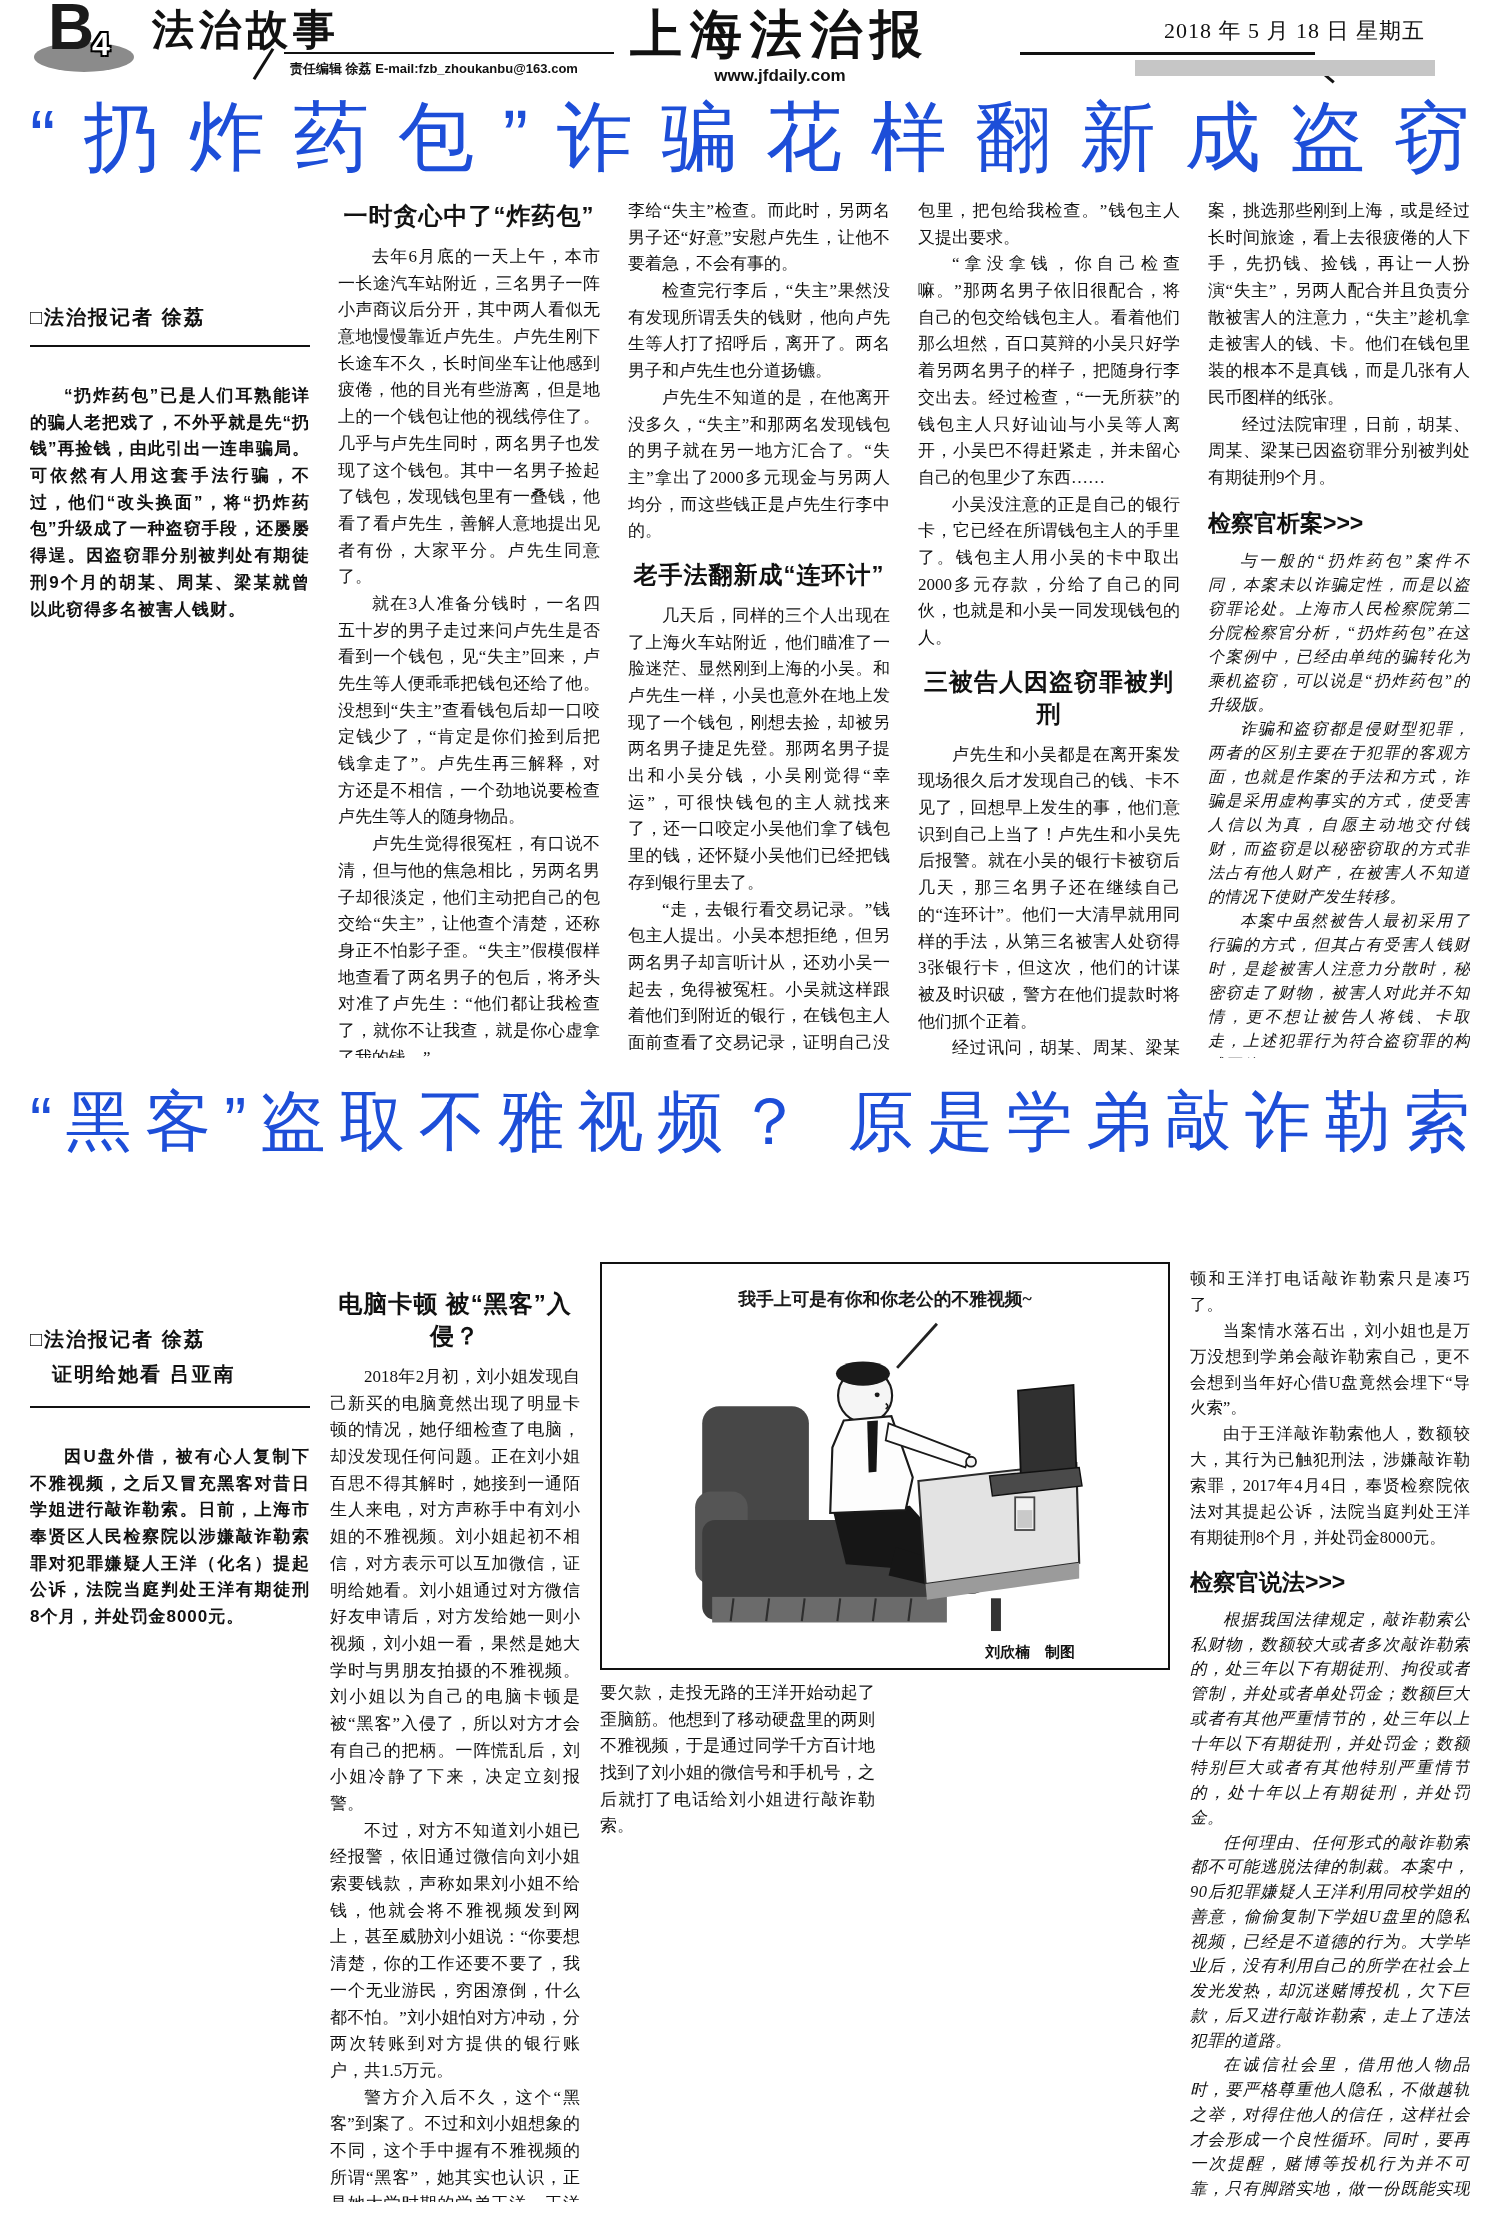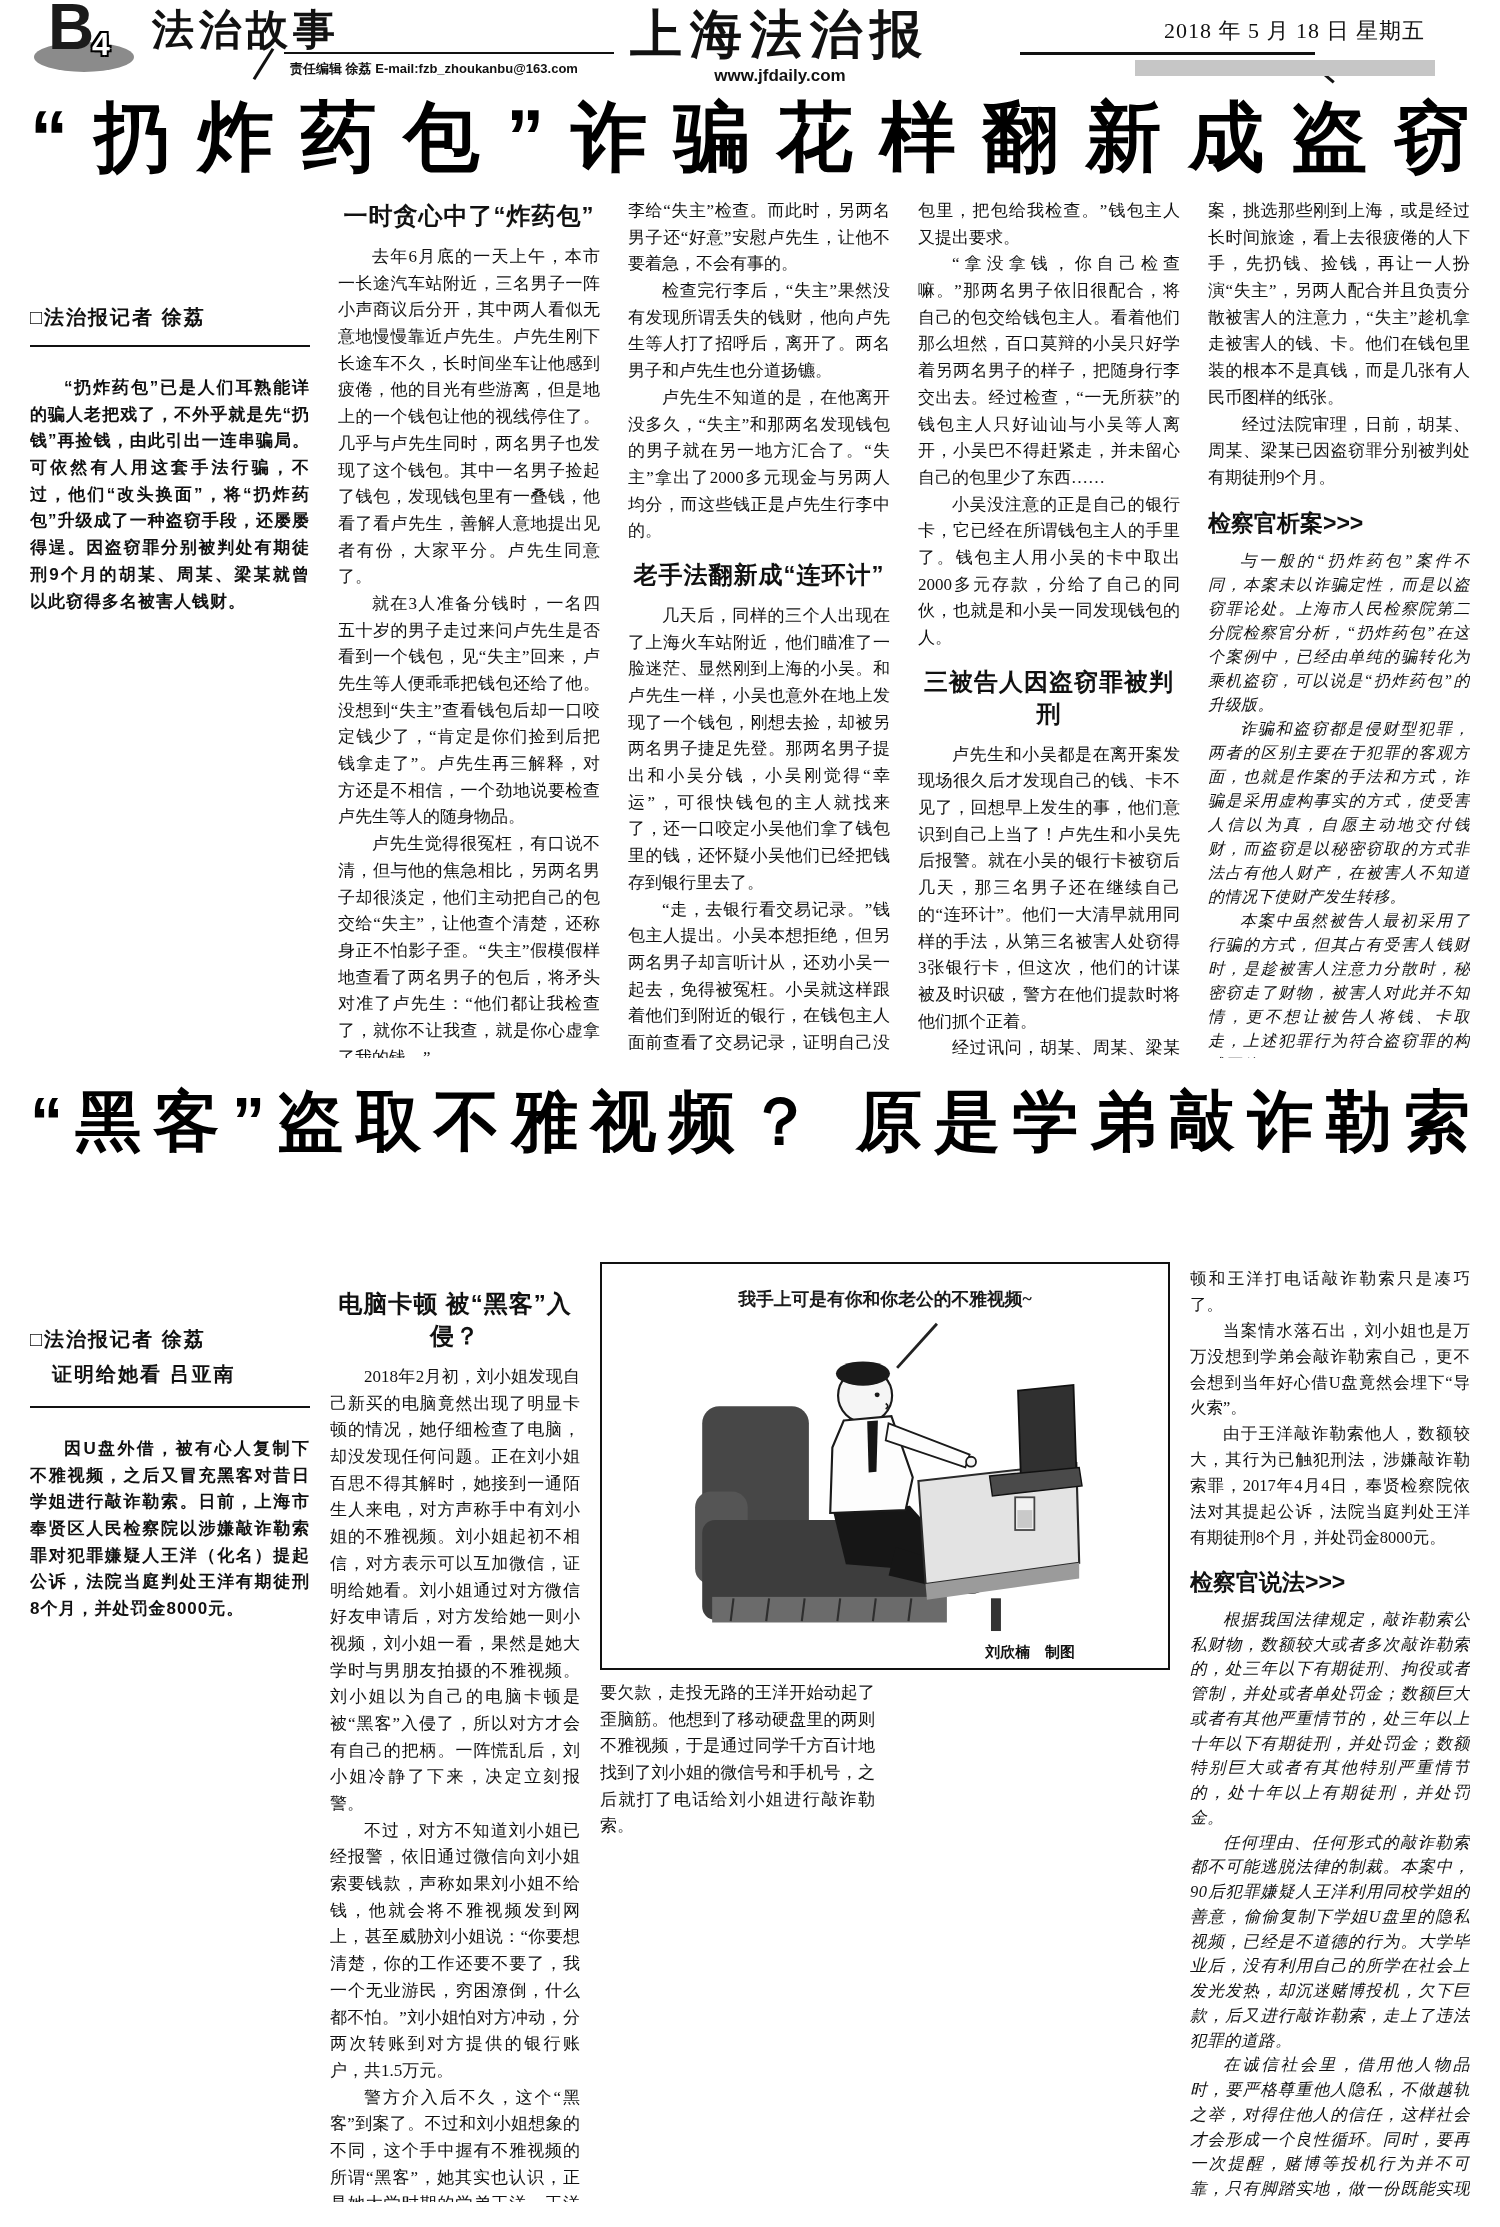--- a/index.html
+++ b/index.html
@@ -19,38 +19,38 @@
   .website { font-family:"Liberation Sans",sans-serif; font-weight:bold; font-size:17px; margin-top:-4px; }
   .date { position:absolute; right:45px; top:16px; font-size:22px; letter-spacing:1px; }
   .graybar { position:absolute; right:35px; top:60px; width:300px; height:16px; background:#c6c6c6; }
   .slash { position:absolute; left:232px; top:46px; width:3px; height:36px; background:#111; transform:rotate(32deg); }
   .rule-a { position:absolute; left:254px; top:52px; width:330px; height:2px; background:#111; }
   .editor { position:absolute; left:260px; top:60px; font-family:"Liberation Sans",sans-serif; font-weight:bold; font-size:13px; }
   .rule-b { position:absolute; left:990px; top:52px; width:295px; height:3px; background:#111; }
   .rule-tail { position:absolute; left:1290px; top:56px; width:3px; height:32px; background:#111; transform:rotate(-50deg); }
 
   
-  .headline { font-family:"Liberation Sans",sans-serif; font-weight:700; text-align:justify; text-align-last:justify; line-height:1.08; color:#000000; }
+  .headline { font-family:"Liberation Sans",sans-serif; font-weight:400; text-align:justify; text-align-last:justify; line-height:1.08; color:#1d4ed8; }
   .h1-a1 { font-size:76px; height:106px; padding-top:8px; }
   .h1-a2 { font-size:66px; height:98px; margin-top:16px; padding-top:12px; }
 
   
   .a1-body { display:flex; gap:28px; height:860px; overflow:hidden; margin-top:4px; }
   .a2-body { display:flex; gap:20px; height:940px; overflow:hidden; margin-top:90px; }
   .col { overflow:hidden; }
   .lead1 { width:280px; flex:none; padding-top:106px; }
   .acol { width:262px; flex:none; }
   .lead2 { width:280px; flex:none; padding-top:60px; }
   .c2a2 { width:250px; flex:none; padding-top:24px; }
   .mid { width:570px; flex:none; }
   .right2 { width:280px; flex:none; padding-top:4px; }
 
   .byline, .byline2 { font-family:"Liberation Sans",sans-serif; font-weight:bold; font-size:20px; border-bottom:2px solid #111; padding-bottom:14px; letter-spacing:2px; }
   .byline2 div { line-height:1.75; }
-  .intro { margin-top:28px; font-family:"Liberation Sans",sans-serif; font-weight:bold; font-size:21px; line-height:1.62; text-indent:2em; text-align:justify; letter-spacing:1px; }
+  .intro { margin-top:36px; font-family:"Liberation Sans",sans-serif; font-weight:bold; font-size:21px; line-height:1.62; text-indent:2em; text-align:justify; letter-spacing:1px; }
 
   .col p { font-size:17px; line-height:1.57; text-align:justify; text-indent:2em; }
   .col p.cont { text-indent:0; }
   .subhead { font-family:"Liberation Sans",sans-serif; font-weight:bold; font-size:24px; text-align:center; margin:14px 0 12px; letter-spacing:1px; }
   .subhead.first { margin-top:2px; }
   .analysis-head { font-family:"Liberation Sans",sans-serif; font-weight:bold; font-size:23px; margin:16px 0 10px; }
   .kai p { font-size:16px; line-height:1.5; font-style:italic; letter-spacing:0.5px; }
   .right2 p { font-size:16.5px; }
 
   

